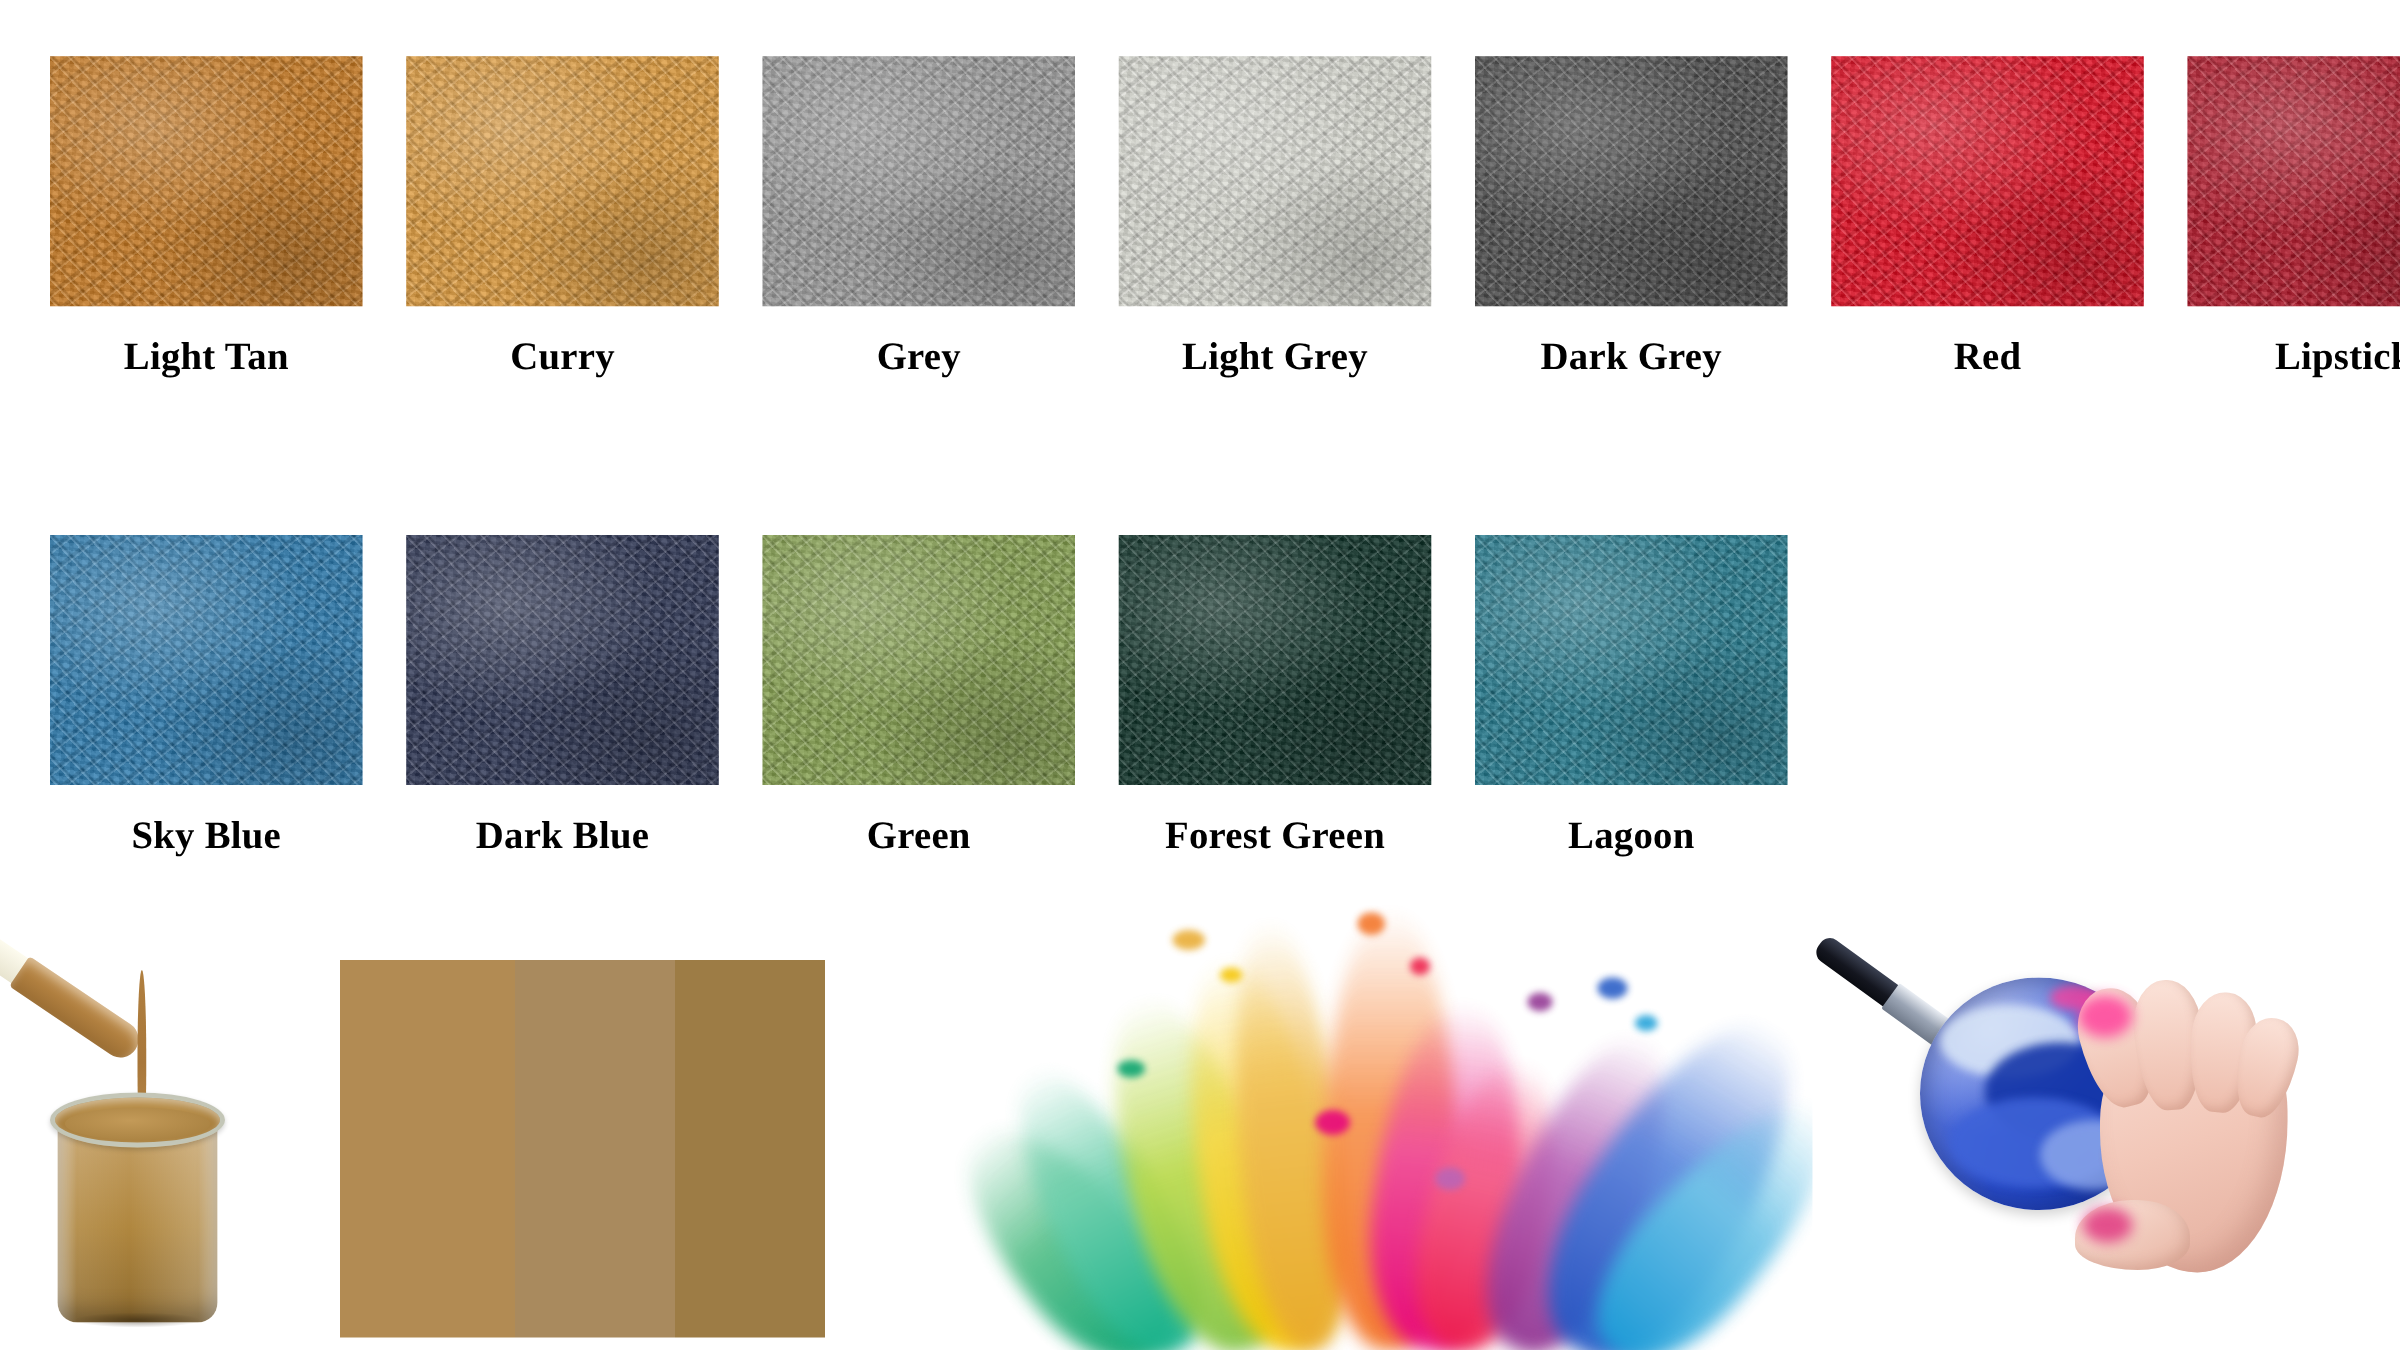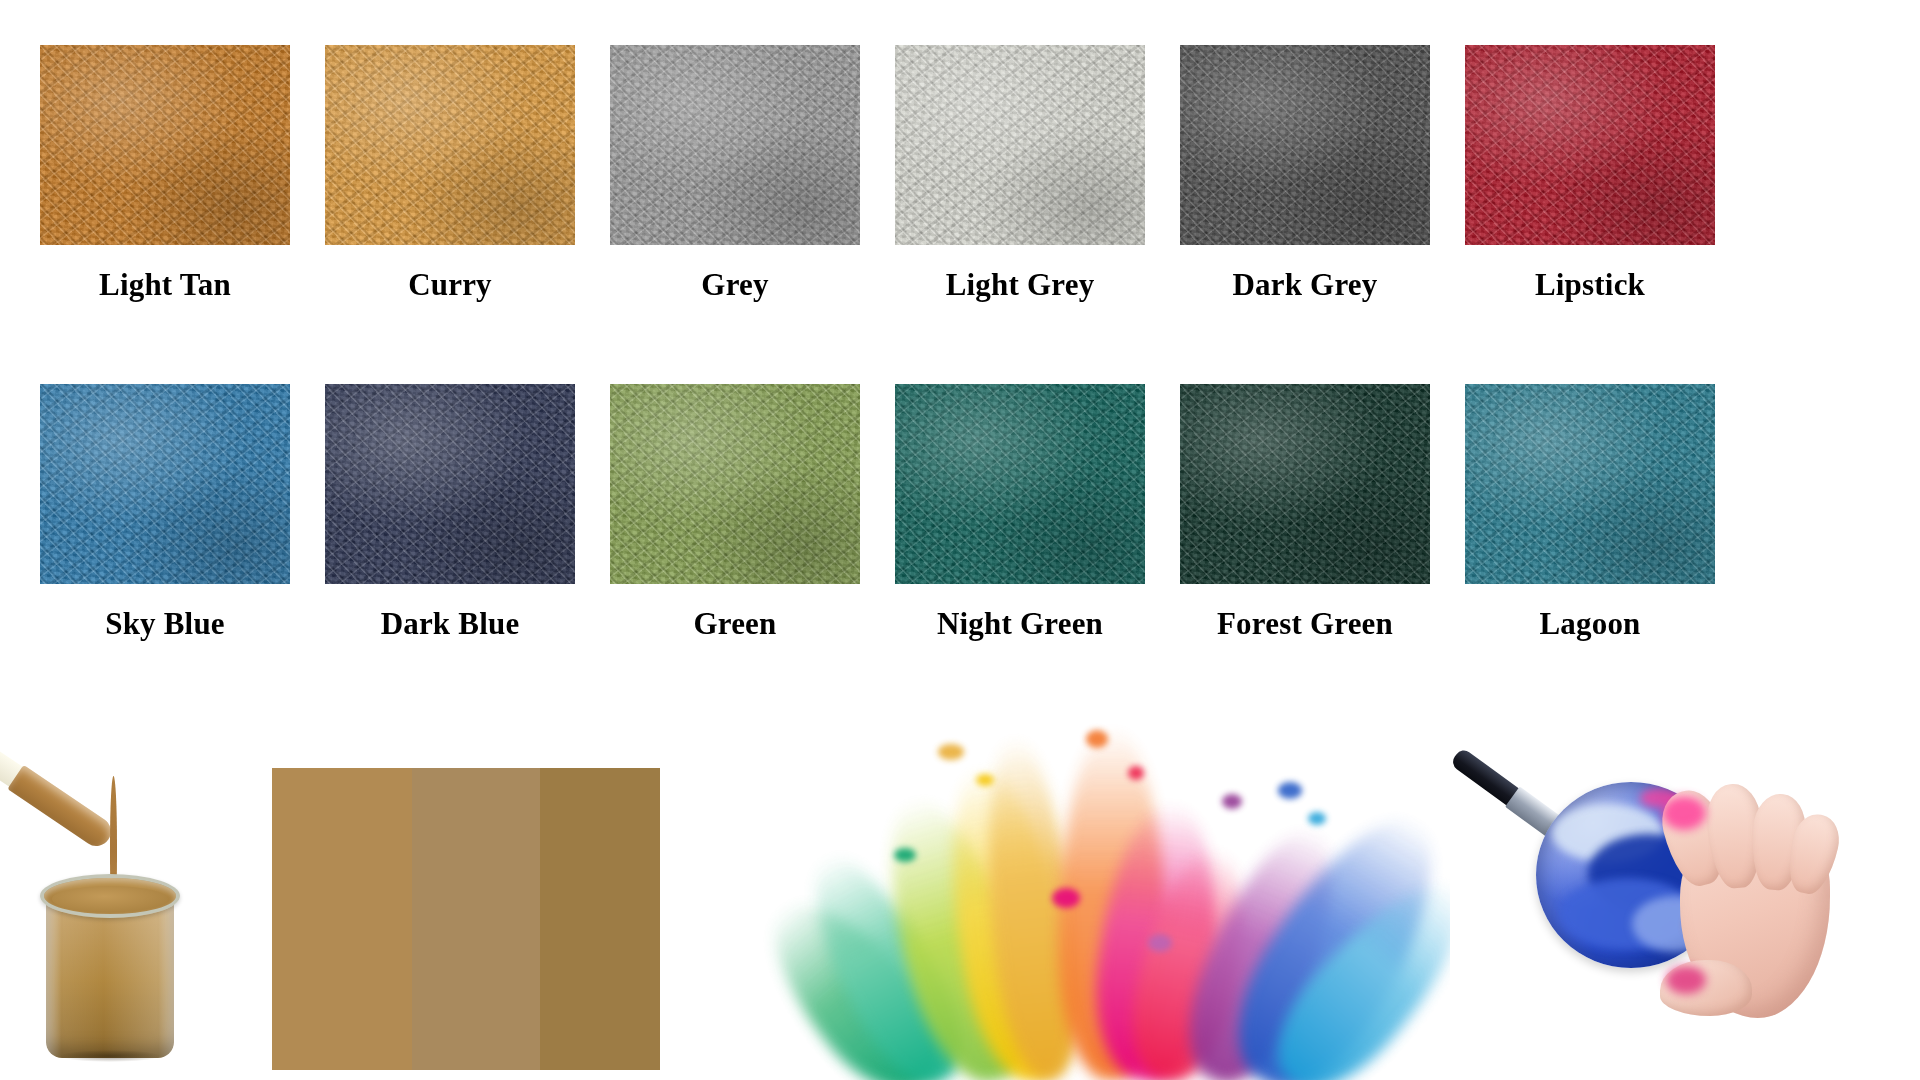--- a/index.html
+++ b/index.html
@@ -22,21 +22,21 @@
 
   
   .swatch-row {
     position: absolute;
     left: 40px;
     width: 1856px;
     display: flex;
     gap: 35px;
   }
   #row-1 { top: 45px; }
-  #row-2 { top: 384px; font-family: Liberation Serif, serif; }
+  #row-2 { top: 428px; font-family: Liberation Serif, serif; }
 
   .swatch-cell {
     width: 250px;
     display: flex;
     flex-direction: column;
     align-items: center;
   }
 
   .swatch-chip {
     width: 250px;
@@ -288,20 +288,24 @@
     <div class="swatch-cell">
       <div class="swatch-chip" style="background-color: rgb(217, 218, 210);"></div>
       <div class="swatch-label">Light Grey</div>
     </div>
 
     <div class="swatch-cell">
       <div class="swatch-chip" style="background-color: rgb(76, 76, 76);"></div>
       <div class="swatch-label">Dark Grey</div>
     </div>
 
+    <div class="swatch-cell">
+      <div class="swatch-chip" style="background-color: rgb(224, 11, 32);"></div>
+      <div class="swatch-label">Red</div>
+    </div>
 
     <div class="swatch-cell">
       <div class="swatch-chip" style="background-color: rgb(176, 21, 39);"></div>
       <div class="swatch-label">Lipstick</div>
     </div>
 
   </div>
 
   <div class="swatch-row" id="row-2">
 
@@ -314,24 +318,20 @@
     <div class="swatch-cell">
       <div class="swatch-chip" style="background-color: rgb(43, 51, 82);"></div>
       <div class="swatch-label">Dark Blue</div>
     </div>
 
     <div class="swatch-cell">
       <div class="swatch-chip" style="background-color: rgb(133, 160, 79);"></div>
       <div class="swatch-label">Green</div>
     </div>
 
-    <div class="swatch-cell">
-      <div class="swatch-chip" style="background-color: rgb(13, 97, 89);"></div>
-      <div class="swatch-label">Night Green</div>
-    </div>
 
     <div class="swatch-cell">
       <div class="swatch-chip" style="background-color: rgb(12, 48, 38);"></div>
       <div class="swatch-label">Forest Green</div>
     </div>
 
     <div class="swatch-cell">
       <div class="swatch-chip" style="background-color: rgb(35, 122, 142);"></div>
       <div class="swatch-label">Lagoon</div>
     </div>

